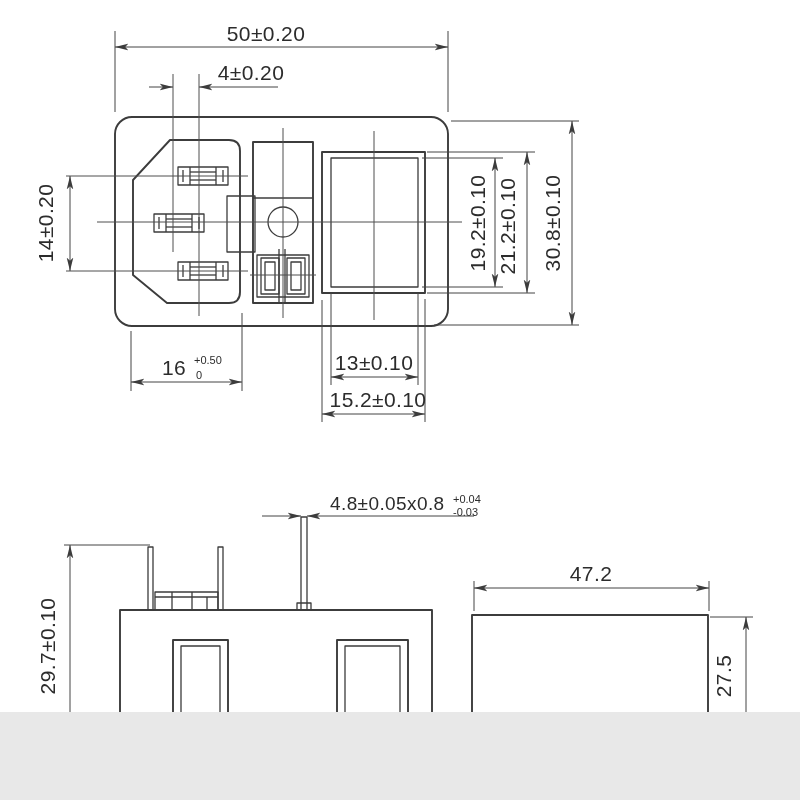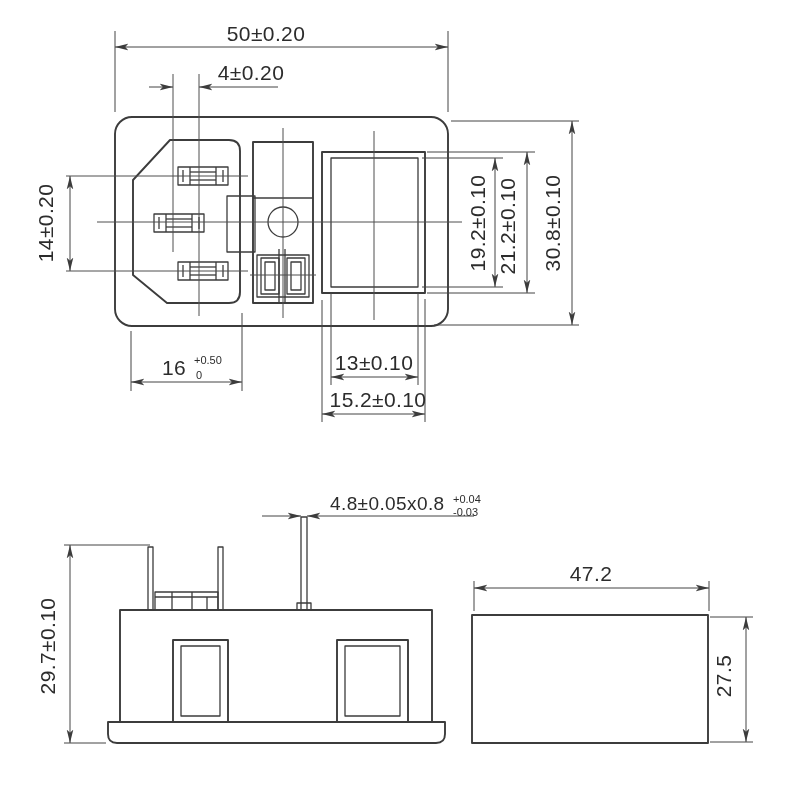--- a/index.html
+++ b/index.html
@@ -1,20 +1,20 @@
 <!DOCTYPE html>
 <html style="--bg: #ffffff; --line: #3c3c3c; --text: #2c2c2c;"><head>
 <meta charset="utf-8">
 <style>
   :root{
     --bg:#ffffff; --line:#3c3c3c; --text:#2c2c2c;
   }
   html,body{margin:0;padding:0;background:#e8e8e8;}
   .sheet{
-    position:relative;width:800px;height:800px;background:var(--bg);
+    position:relative;width:800px;height:712px;background:var(--bg);
     font-family:"Liberation Sans", sans-serif;overflow:hidden;
   }
   svg{display:block;filter:blur(0.3px);}
   .ol   {stroke:var(--line);stroke-width:1.9;fill:none;stroke-linejoin:round;stroke-linecap:round;}
   .ol2  {stroke:var(--line);stroke-width:1.3;fill:none;stroke-linejoin:round;}
   .thin {stroke:#4f4f4f;stroke-width:1;fill:none;stroke-linecap:butt;}
   .dim  {stroke:#454545;stroke-width:1;fill:none;}
   text{
     fill:var(--text);
     font-family:"Liberation Sans", sans-serif;

